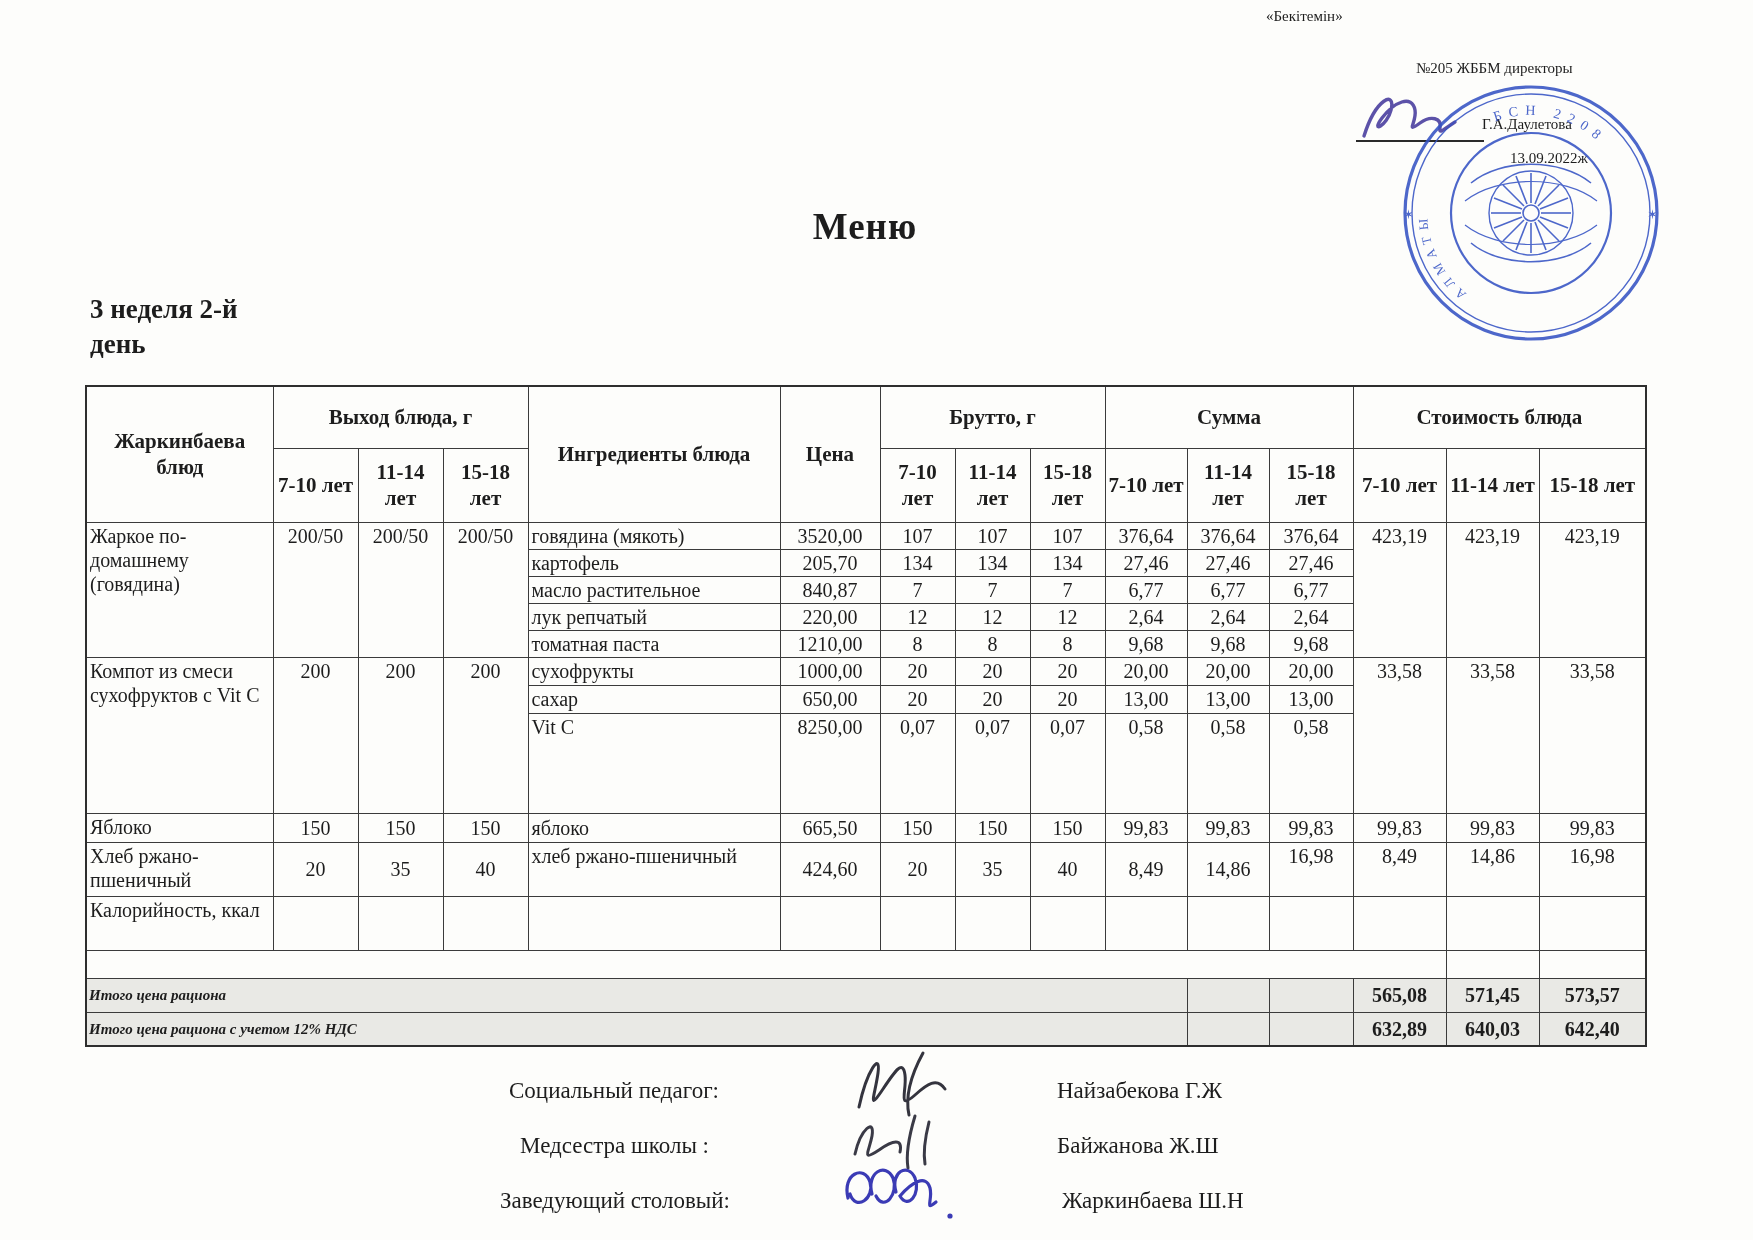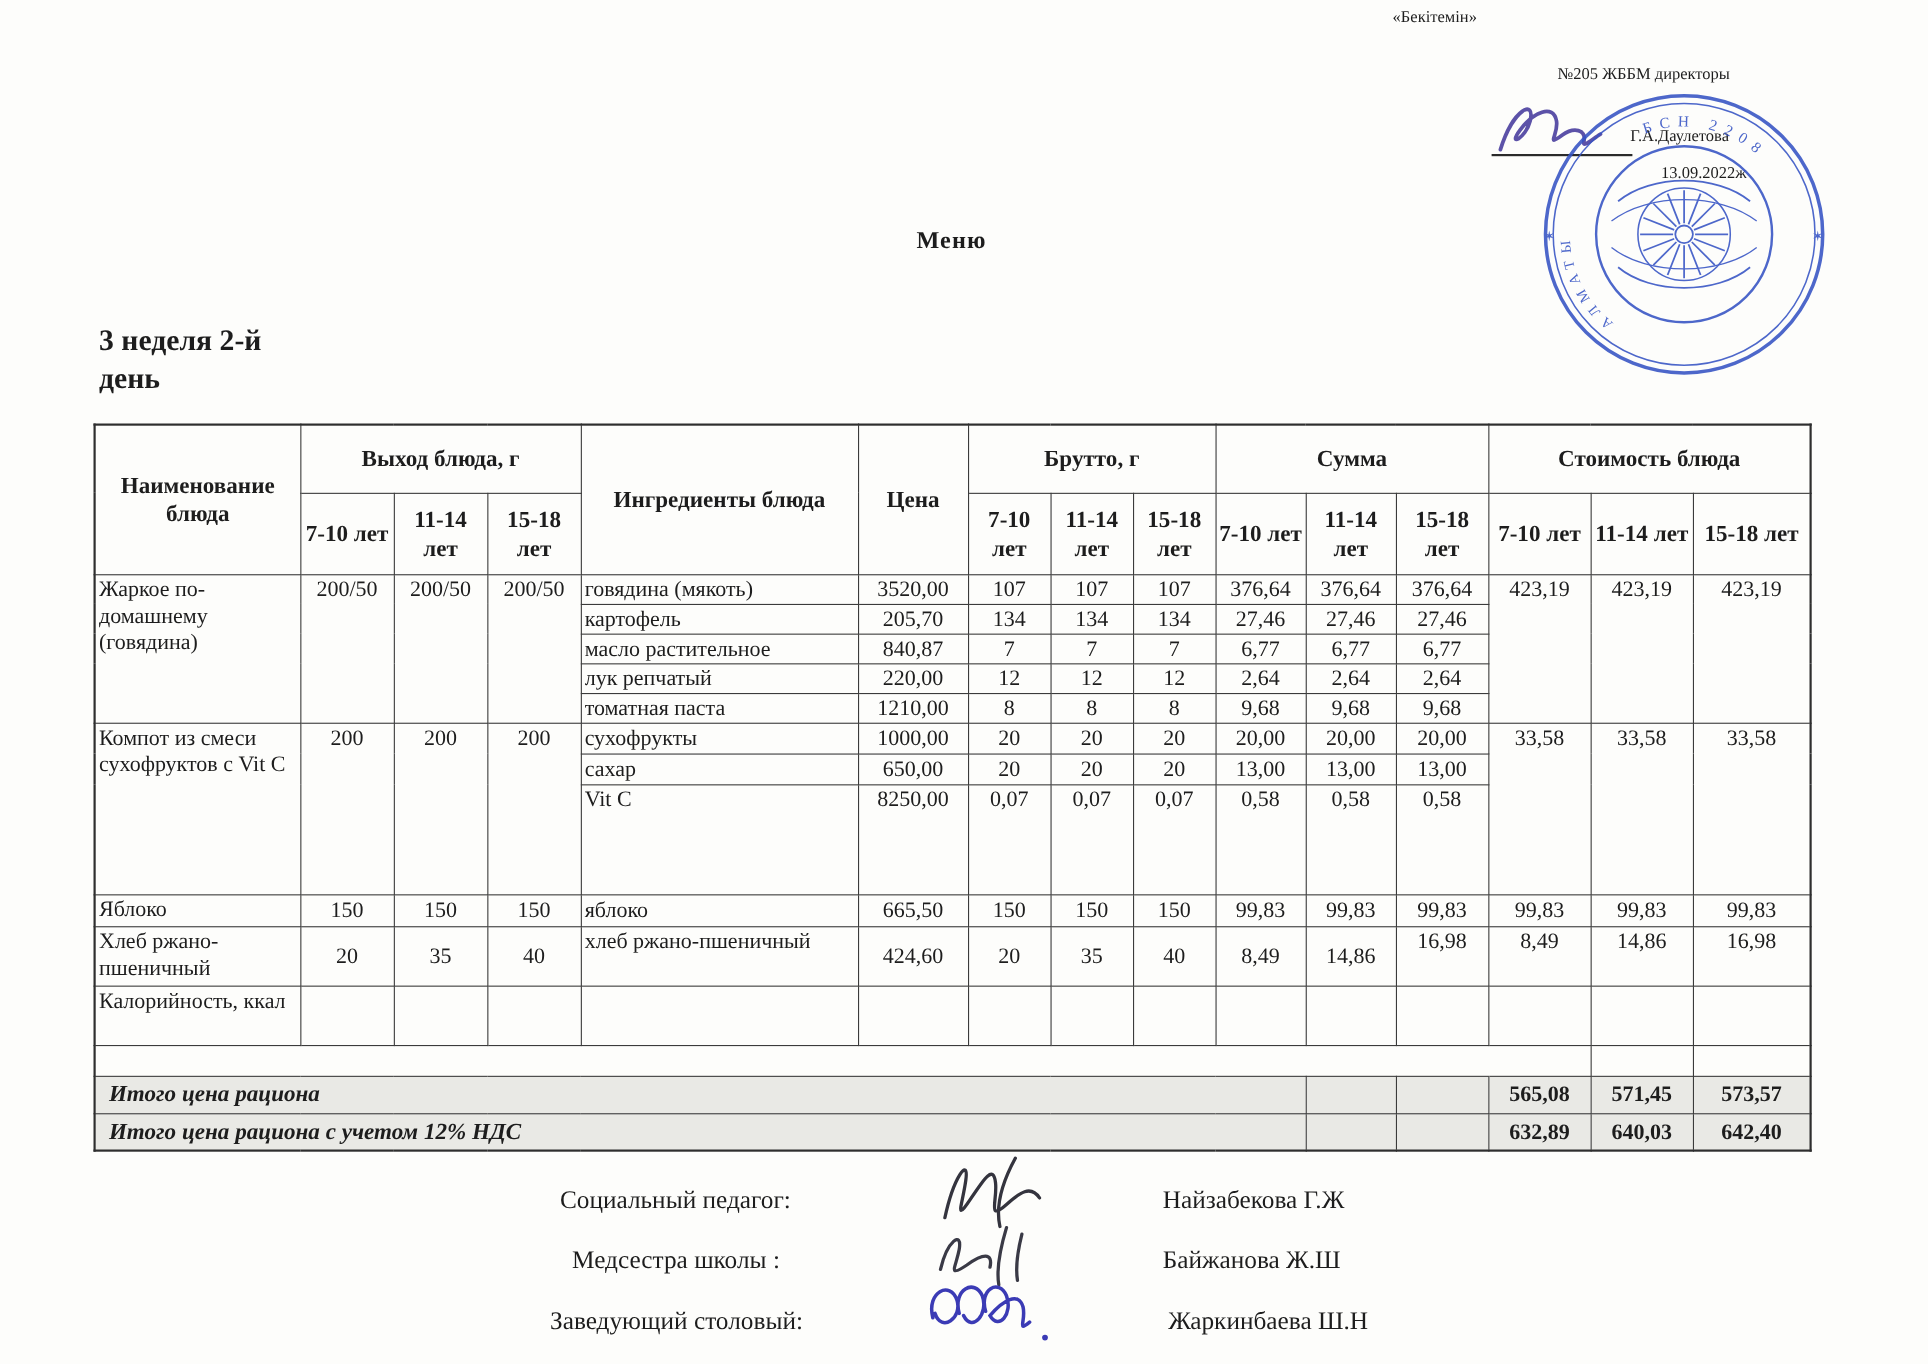--- a/index.html
+++ b/index.html
@@ -7,41 +7,41 @@
     width:1753px;height:1240px;position:relative;
     background:#fdfdfb;
     font-family:"Liberation Serif","DejaVu Serif",serif;
     color:#1d1d1d;overflow:hidden;
   }
   .abs{position:absolute;}
   
   .approval-line{font-size:15px;white-space:nowrap;}
   .sign-line{border-bottom:2px solid #2a2a2a;width:128px;height:0;}
   
-  .doc-title{width:1730px;text-align:center;font-size:22px;font-weight:bold;letter-spacing:1px;}
+  .doc-title{width:1730px;text-align:center;font-size:37px;font-weight:bold;letter-spacing:1px;}
   .week-label{font-size:27px;font-weight:bold;line-height:1.3;}
   
   table.menu{
     border-collapse:collapse;table-layout:fixed;width:1560px;
     border:2px solid #2e2e2e;
   }
   table.menu th,table.menu td{
     border:1px solid #3b3b3b;overflow:hidden;
   }
   table.menu th{font-size:21px;font-weight:bold;text-align:center;padding:2px 2px;line-height:1.25;}
   table.menu td{font-size:20px;padding:1px 3px;line-height:1.2;}
   .num{text-align:center;}
   .ing{text-align:left;padding:1px 7px;}
   .dish{font-weight:normal;text-align:left;vertical-align:top;font-size:21px;line-height:1.3;padding:3px 7px;}
   .vtop{vertical-align:top;padding-top:3px;}
   .pricelow{vertical-align:top;padding-top:30px;}
   tr.spacer td{border-left:none;border-right:none;}
   tr.spacer td.d{border-right:1px solid #3b3b3b;}
   tr.total td{background:#e9e9e5;}
-  tr.total td.lbl{font-weight:bold;font-style:italic;font-size:21px;text-align:left;padding-left:12px;}
+  tr.total td.lbl{font-weight:bold;font-style:italic;font-size:15px;text-align:left;padding-left:2px;}
   tr.total td.val{font-weight:bold;text-align:center;}
   
   .sig-role{font-size:23px;white-space:nowrap;}
   .sig-name{font-size:23px;white-space:nowrap;}
   
   .stamp{opacity:.88;}
 </style>
 </head>
 <body>
 
@@ -127,21 +127,21 @@
     <col style="width:82px">
       <col style="width:82px">
       <col style="width:84px">
     <col style="width:93px">
       <col style="width:93px">
       <col style="width:107px">
   </colgroup>
 
   <thead>
   <tr style="height:62px">
-    <th rowspan="2">Наименование блюда</th>
+    <th rowspan="2">Жаркинбаева блюд</th>
     <th colspan="3">Выход блюда, г</th>
     <th rowspan="2">Ингредиенты блюда</th>
     <th rowspan="2">Цена</th>
     <th colspan="3">Брутто, г</th>
     <th colspan="3">Сумма</th>
     <th colspan="3">Стоимость блюда</th>
   </tr>
   <tr style="height:74px">
     <th>7-10 лет</th>
     <th>11-14 лет</th>

